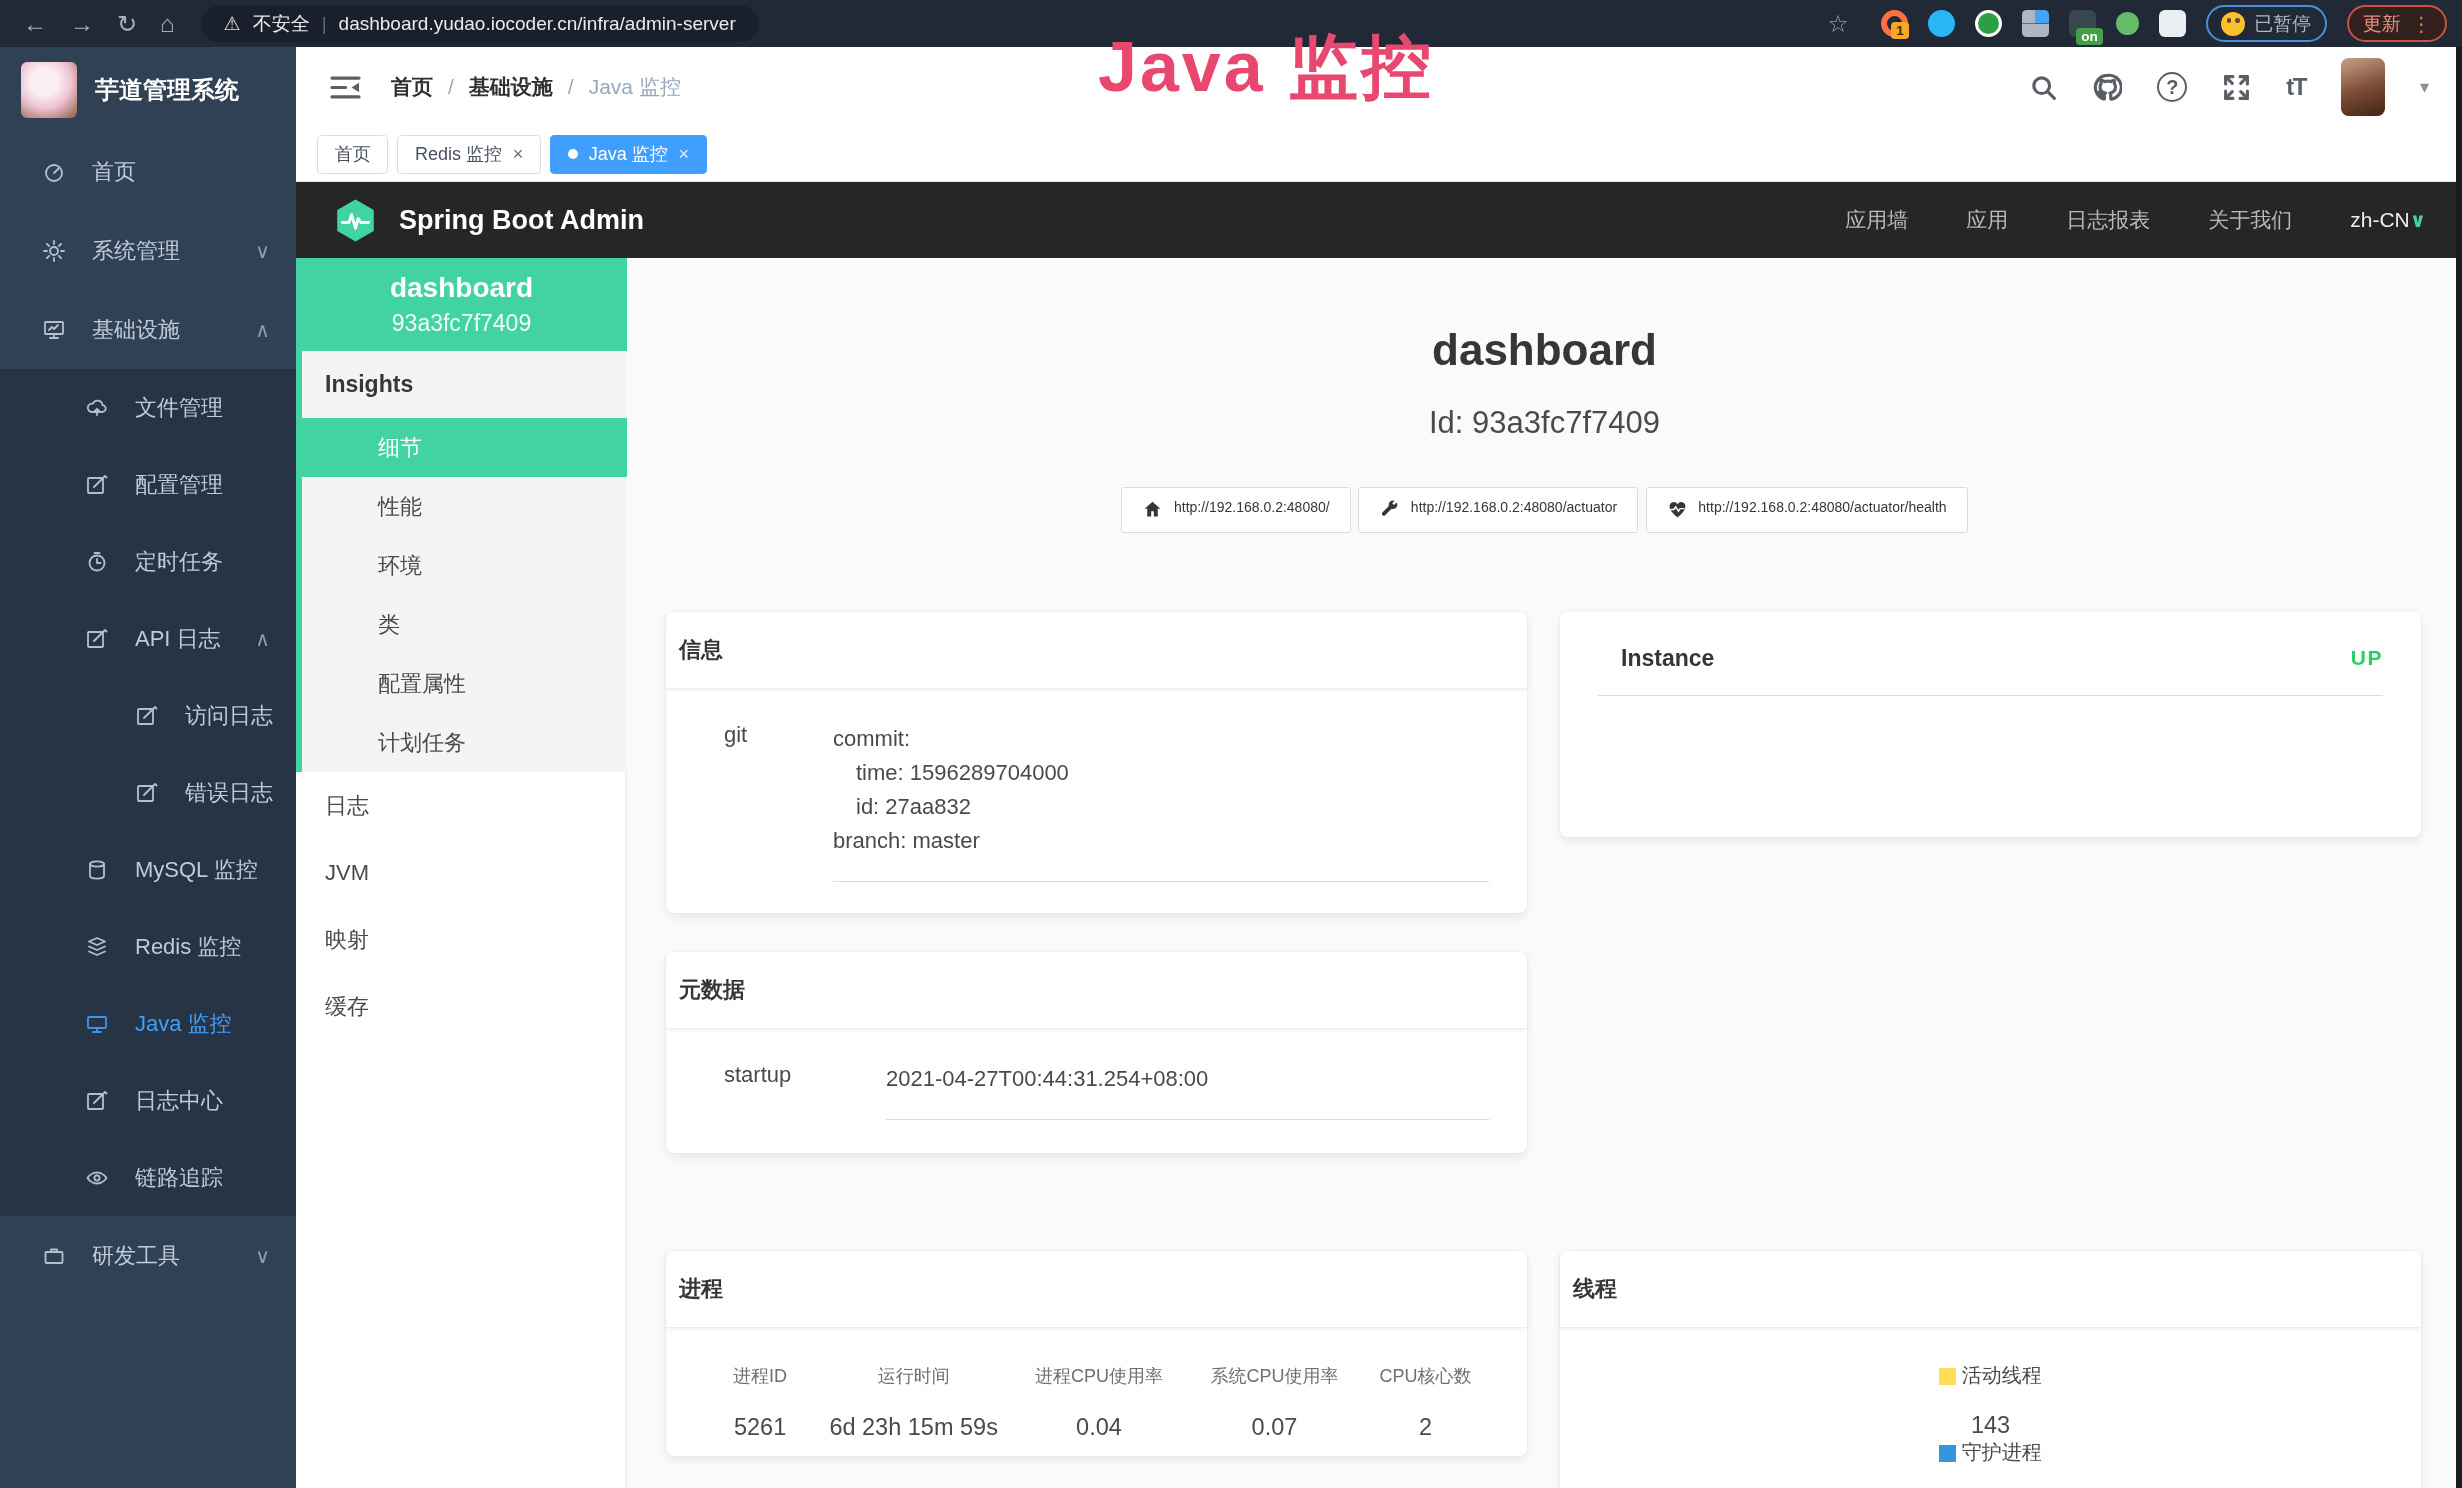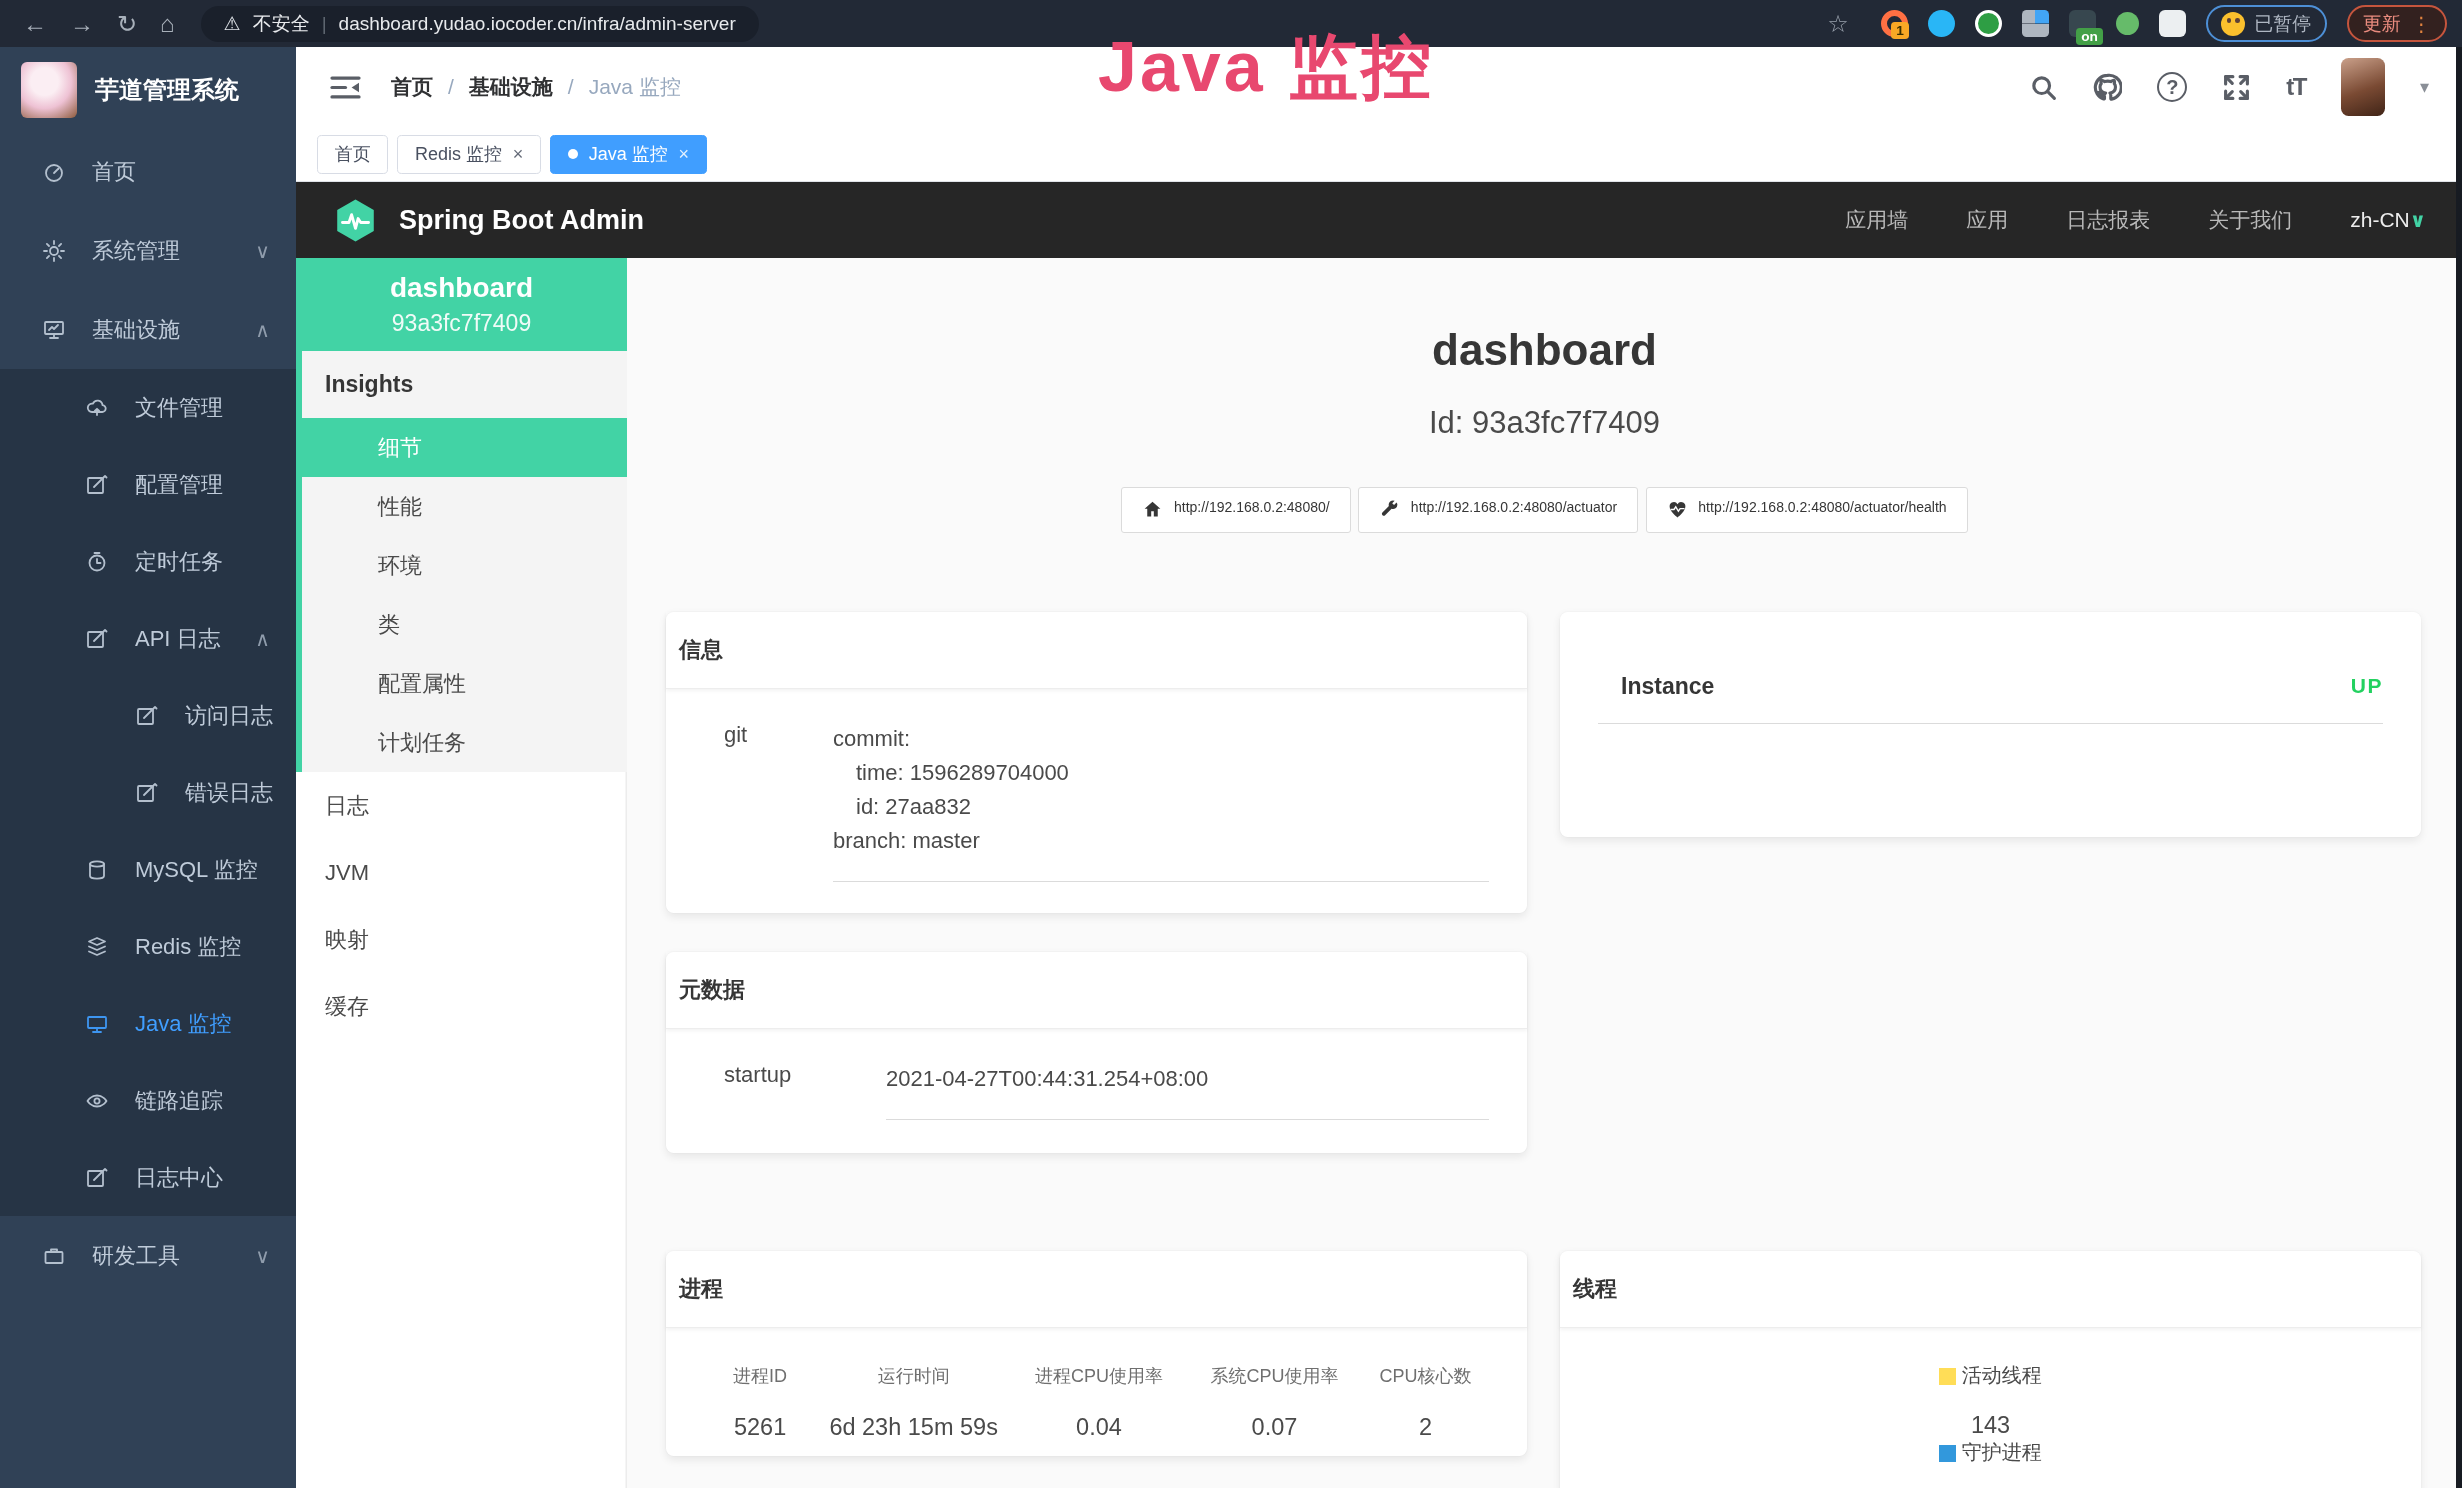--- a/index.html
+++ b/index.html
@@ -141,21 +141,21 @@
   .card-info { left:0; top:0; width:861px; height:301px; }
   .card-health { left:894px; top:0; width:861px; height:225px; }
   .card-meta { left:0; top:340px; width:861px; height:201px; }
   .card-proc { left:0; top:639px; width:861px; height:205px; }
   .card-threads { left:894px; top:639px; width:861px; height:470px; }
 
   .kv { display:flex; }
   .kv .k { width:129px; flex:0 0 auto; padding-left:20px; }
   .kv .v { flex:1; line-height:1.55; }
   .kv .v .ind { padding-left:23px; }
-  .hrow { display:flex; justify-content:space-between; align-items:center; padding-left:23px;margin-top:28px; }
+  .hrow { display:flex; justify-content:space-between; align-items:center; padding-left:23px; }
   .hname { font-weight:bold; color:#363636; font-size:23px; }
   .up { color:#23d160; font-weight:bold; font-size:21px; letter-spacing:1.5px; }
   .histicon { width:29px; height:29px; stroke:#363636; fill:none; stroke-width:2.4;
               stroke-linecap:round; stroke-linejoin:round; }
 
   .ptable { display:flex; text-align:center; margin-top:3px; }
   .pc1 { flex:1.15; } .pc2 { flex:2.0; } .pc3 { flex:1.8; } .pc4 { flex:1.8; } .pc5 { flex:1.3; }
   .ph { font-size:18px; color:#6f6f6f; }
   .pv { font-size:23.5px; margin-top:23px; color:#4a4a4a; }
 
@@ -309,31 +309,31 @@
     <div class="menu-item active">
       <svg class="micon" viewBox="0 0 24 24">
           <rect x="3" y="5" width="18" height="11" rx="1"></rect>
           <line x1="12" y1="16" x2="12" y2="20"></line>
           <line x1="8" y1="20" x2="16" y2="20"></line>
         </svg>
       <span>Java 监控</span>
     </div>
     <div class="menu-item">
       <svg class="micon" viewBox="0 0 24 24">
+          <rect x="3" y="5" width="15" height="15" rx="1"></rect>
+          <path d="M9 14L20 3M20 3l1.5 1.5"></path>
+        </svg>
+      <span>日志中心</span>
+    </div>
+    <div class="menu-item">
+      <svg class="micon" viewBox="0 0 24 24">
           <path d="M2.5 12S6 6.5 12 6.5 21.5 12 21.5 12 18 17.5 12 17.5 2.5 12 2.5 12z"></path>
           <circle cx="12" cy="12" r="2.6"></circle>
         </svg>
       <span>链路追踪</span>
-    </div>
-    <div class="menu-item">
-      <svg class="micon" viewBox="0 0 24 24">
-          <rect x="3" y="5" width="15" height="15" rx="1"></rect>
-          <path d="M9 14L20 3M20 3l1.5 1.5"></path>
-        </svg>
-      <span>日志中心</span>
     </div>
   </div>
 
   <div class="menu-item">
     <svg class="micon" viewBox="0 0 24 24">
         <rect x="3.5" y="8" width="17" height="11" rx="1"></rect>
         <path d="M9 8V5.5h6V8"></path>
       </svg>
     <span>研发工具</span>
     <span class="chev">∨</span>

